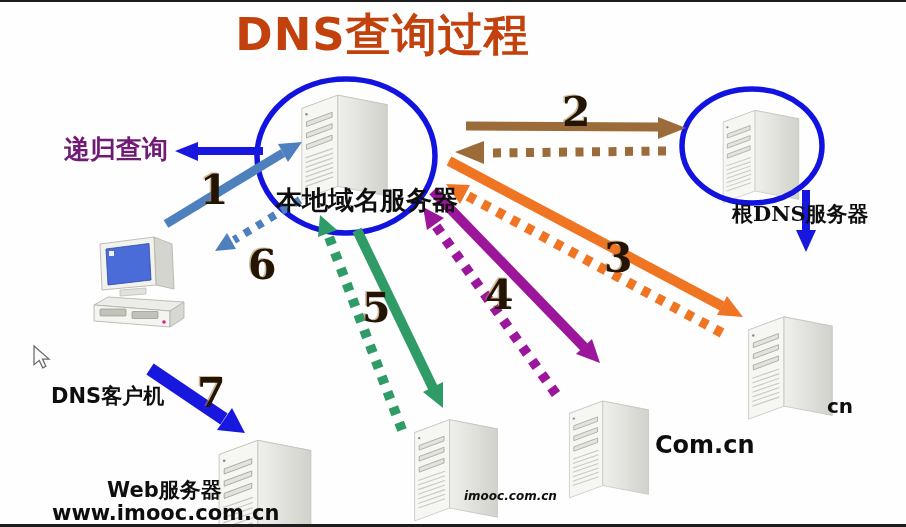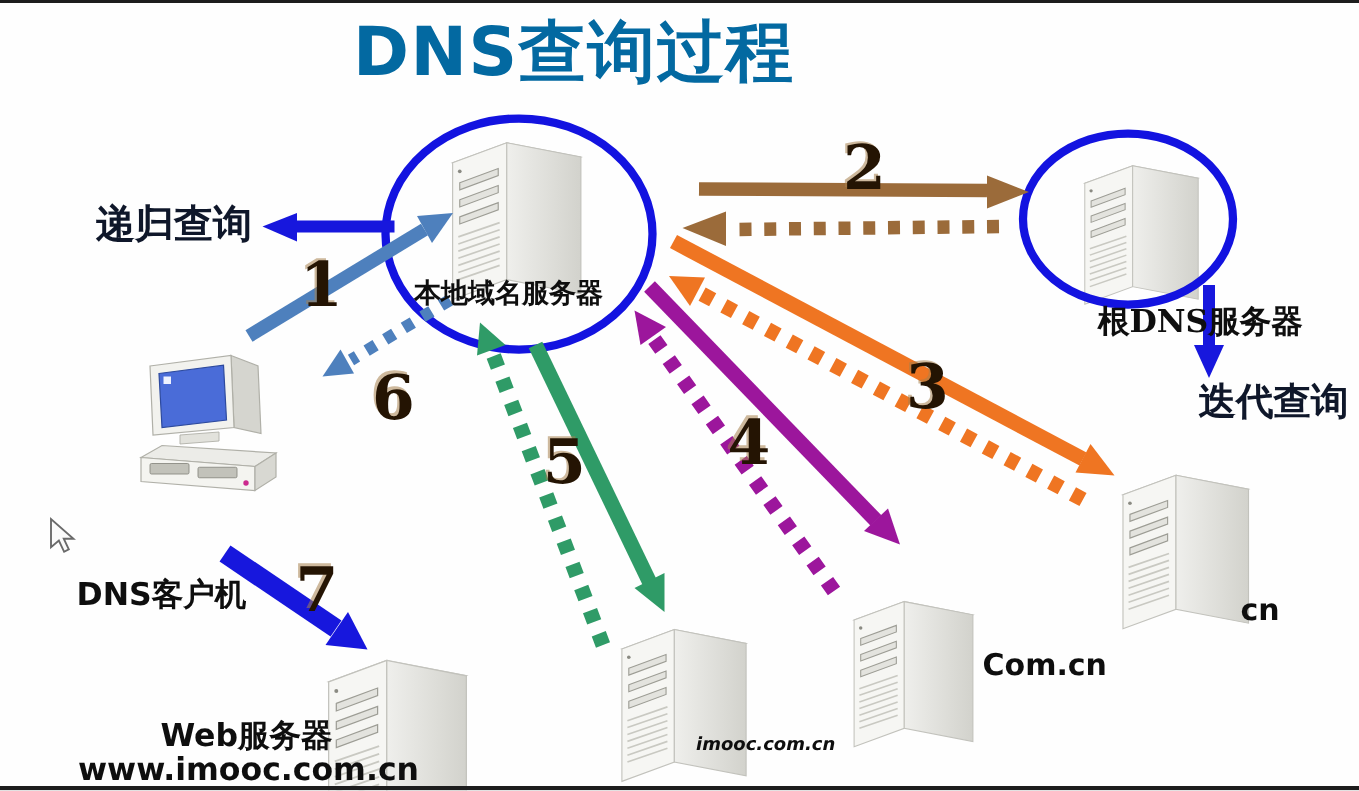--- a/index.html
+++ b/index.html
@@ -5,27 +5,27 @@
   html,body { margin:0; padding:0; background:#ffffff; }
   .stage {
     position:relative; width:906px; height:527px; overflow:hidden;
     background:#fefefe; font-family:"DejaVu Sans","Liberation Sans",sans-serif;
   }
   .strip { position:absolute; left:0; width:906px; background:#1d1d1d; z-index:30; }
   .strip-top { top:0; height:2px; }
   .strip-bottom { bottom:0; height:3px; }
   .title {
     position:absolute; left:0; top:5px; width:765px; text-align:center;
-    font-size:45px; font-weight:700; letter-spacing:1px; color:#0369a1;
+    font-size:45px; font-weight:700; letter-spacing:1px; color:#c2410c;
     font-family:"DejaVu Sans","Liberation Sans",sans-serif; z-index:5;
   }
   svg.layer { position:absolute; left:0; top:0; z-index:2; }
   .lbl { position:absolute; white-space:nowrap; z-index:10; color:#0e0e0e; }
   .cjk-serif { font-family:"DejaVu Serif","Liberation Serif",serif; font-weight:600; }
-  .blue-text { color:#0f172a; font-weight:700; font-family:Liberation Sans, sans-serif; }
+  .blue-text { color:#701a75; font-weight:700; font-family:Liberation Sans, sans-serif; }
   .bold-sans { font-weight:700; font-family:"DejaVu Sans","Liberation Sans",sans-serif; }
   .num {
     position:absolute; z-index:12; font-family:"DejaVu Serif","Liberation Serif",serif;
     font-weight:700; font-size:41px; line-height:1; color:#241403;
     text-shadow:-1.5px -1.5px 0 rgba(166,128,77,.55);
   }
 </style>
 </head>
 <body>
 
@@ -148,28 +148,27 @@
       <polygon points="245,433 217,430 232,408" fill="#1717dd"></polygon>
     </g>
 
     <g>
       <line x1="806" y1="190" x2="806" y2="232" stroke-width="8" stroke="#1717dd"></line>
       <polygon points="806,252 796,230 816,230" fill="#1717dd"></polygon>
     </g>
   </svg>
 
   <div class="lbl blue-text" style="left:64px; top:132px; font-size:26px;">递归查询</div>
-  <div class="lbl blue-text" style="left:799px; top:251px; font-size:25px;">迭代查询</div>
-  <div class="lbl cjk-serif" style="left:276px; top:183px; font-size:18px;">本地域名服务器</div>
+  <div class="lbl cjk-serif" style="left:276px; top:183px; font-size:26px;">本地域名服务器</div>
   <div class="lbl cjk-serif" style="left:732px; top:200px; font-size:21px;">根DNS服务器</div>
   <div class="lbl bold-sans" style="left:51px; top:340px; font-size:21px;margin-top:42px;">DNS客户机</div>
   <div class="lbl bold-sans" style="left:52px; top:501px; font-size:21px;">www.imooc.com.cn</div>
   <div class="lbl bold-sans" style="left:107px; top:476px; font-size:21px;">Web服务器</div>
   <div class="lbl bold-sans" style="left:464px; top:489px; font-size:12px;font-style:italic;">imooc.com.cn</div>
-  <div class="lbl bold-sans" style="left:655px; top:431px; font-size:20px;">Com.cn</div>
+  <div class="lbl bold-sans" style="left:655px; top:431px; font-size:24px;">Com.cn</div>
   <div class="lbl bold-sans" style="left:827px; top:394px; font-size:20px;">cn</div>
 
   <div class="num" style="left:200px; top:170px;">1</div>
   <div class="num" style="left:562px; top:92px;">2</div>
   <div class="num" style="left:604px; top:238px;">3</div>
   <div class="num" style="left:485px; top:275px;">4</div>
   <div class="num" style="left:362px; top:288px;">5</div>
   <div class="num" style="left:248px; top:245px;">6</div>
   <div class="num" style="left:197px; top:373px;">7</div>
 

